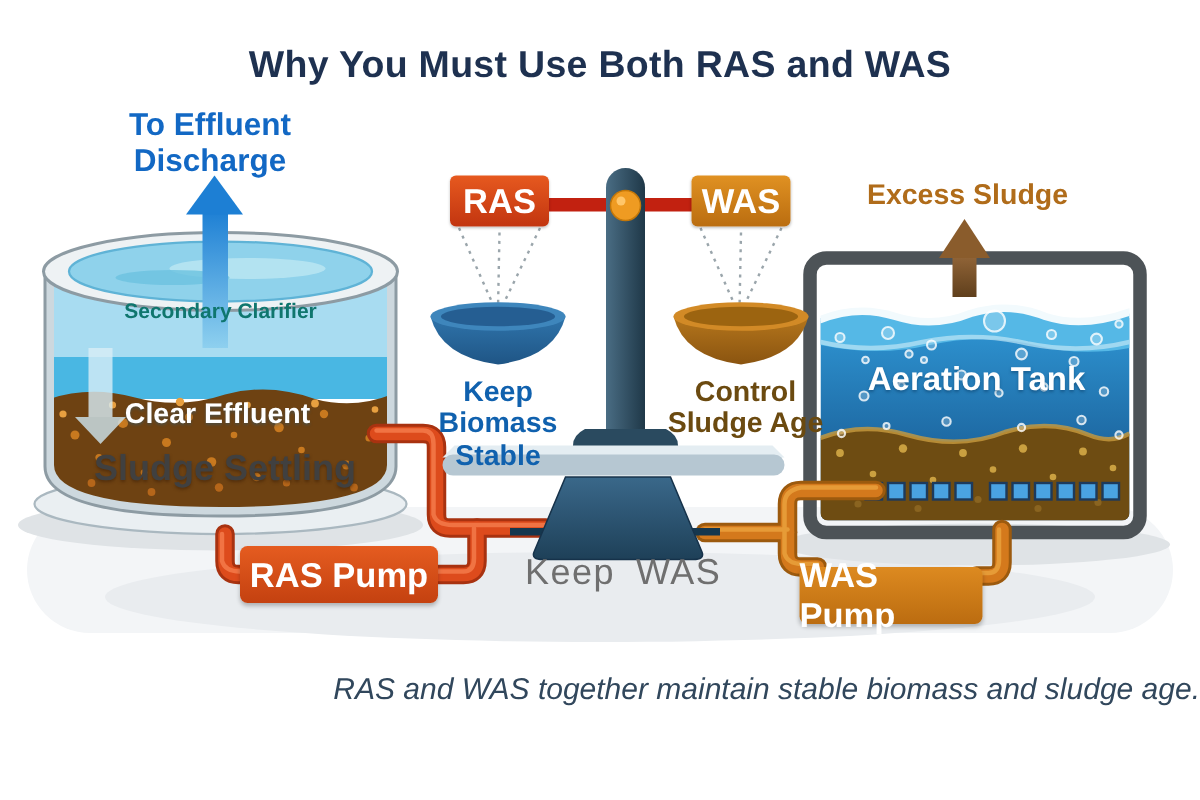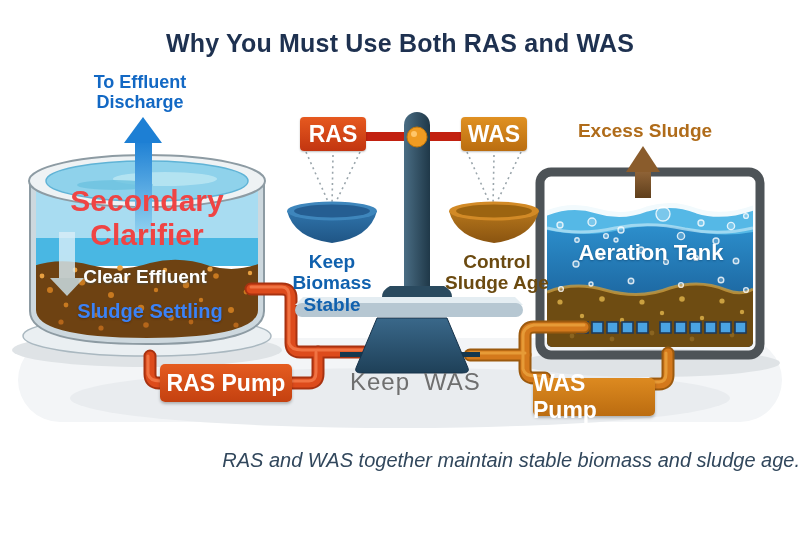--- a/index.html
+++ b/index.html
@@ -4,24 +4,24 @@
 <style>
   html,body{margin:0;padding:0;background:#ffffff;}
   .stage{
     position:relative;width:800px;height:533px;overflow:hidden;
     background:#ffffff;
     font-family:"Liberation Sans","DejaVu Sans",sans-serif;
   }
   .stage svg{position:absolute;left:0;top:0;}
   .lbl{position:absolute;text-align:center;line-height:1.12;}
   .title{left:0;top:29px;width:800px;font-size:25px;font-weight:bold;color:#1e3150;letter-spacing:.2px;}
-  .discharge{left:84px;top:72px;width:112px;font-size:18px;font-weight:bold;color:#1268c4;}
-  .clarifier-name{left:37px;top:184px;width:220px;font-size:30px;font-weight:bold;color:#ef4444;}
+  .discharge{left:84px;top:72px;width:112px;font-size:21px;font-weight:bold;color:#1268c4;}
+  .clarifier-name{left:37px;top:200px;width:220px;font-size:14px;font-weight:bold;color:#0f766e;}
   .clear-effluent{left:55px;top:251px;width:180px;font-size:19px;font-weight:bold;color:#ffffff;text-shadow:0 1px 2px rgba(40,90,120,.45);margin-top:15px;}
-  .sludge-settling{left:60px;top:300px;width:180px;font-size:20px;font-weight:bold;color:#3b82f6;text-shadow:0 1px 2px rgba(60,30,5,.5);}
+  .sludge-settling{left:60px;top:300px;width:180px;font-size:24px;font-weight:bold;color:#404040;text-shadow:0 1px 2px rgba(60,30,5,.5);}
   .excess{left:577px;top:120px;width:136px;font-size:19px;font-weight:bold;color:#b06c1a;}
   .aeration-name{left:545px;top:241px;width:212px;font-size:22px;font-weight:bold;color:#ffffff;text-shadow:0 1px 2px rgba(10,60,100,.5);}
   .mixed-liquor{left:545px;top:297px;width:212px;font-size:20px;font-weight:bold;color:#f7f2ea;text-shadow:0 1px 2px rgba(60,40,5,.5);}
   .scale-box{position:absolute;display:flex;align-items:center;justify-content:center;
     width:66px;height:34px;border-radius:4px;color:#ffffff;font-size:23px;font-weight:bold;
     box-shadow:0 1px 2px rgba(0,0,0,.25);}
   .ras-box{left:300px;top:117px;background:linear-gradient(180deg,#e6591f,#c23510);}
   .was-box{left:461px;top:117px;background:linear-gradient(180deg,#e09122,#ba6d10);}
   .keep{left:272px;top:251px;width:120px;font-size:19px;font-weight:bold;color:#1061ae;}
   .control{left:441px;top:251px;width:112px;font-size:19px;font-weight:bold;color:#6b4a10;}

